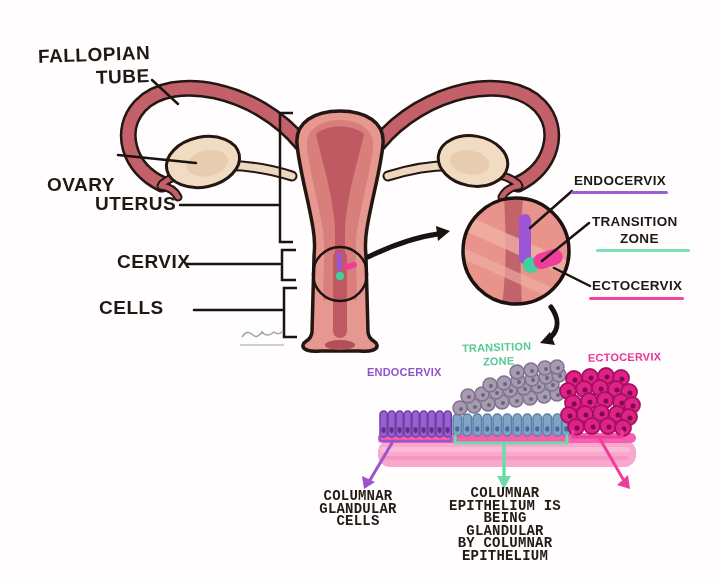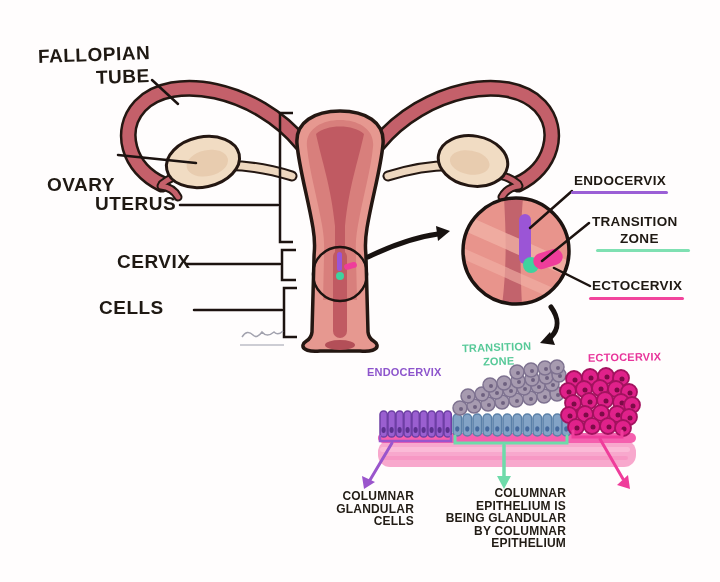--- a/index.html
+++ b/index.html
@@ -10,22 +10,22 @@
   .lbl-big{font-size:19px;}
   .lbl-mid{font-size:13.5px;letter-spacing:.3px;}
   .lbl-small{font-size:11px;letter-spacing:.2px;}
   .underline{position:absolute;height:3px;border-radius:2px;}
   .u-purple{background:#9b5fd6;}
   .u-green{background:#7fe0b2;}
   .u-pink{background:#f2449c;}
   .c-purple{color:#8d55cc;}
   .c-green{color:#57c998;}
   .c-magenta{color:#e8359b;}
-  .caption{position:absolute;font-weight:bold;color:#221c15;font-size:12px;line-height:12.5px;
-           text-align:right;letter-spacing:.2px;}
+  .caption{position:absolute;font-weight:bold;color:#221c15;font-size:14px;line-height:12.5px;
+           text-align:center;letter-spacing:.2px;font-family:Liberation Mono, monospace;}
   .tilt-l{transform:rotate(-2deg);}
   .tilt-r{transform:rotate(-1deg);}
 </style>
 </head>
 <body>
 
 <div class="stage">
 
   <svg class="art" width="720" height="582" viewBox="0 0 720 582">
     <defs>

